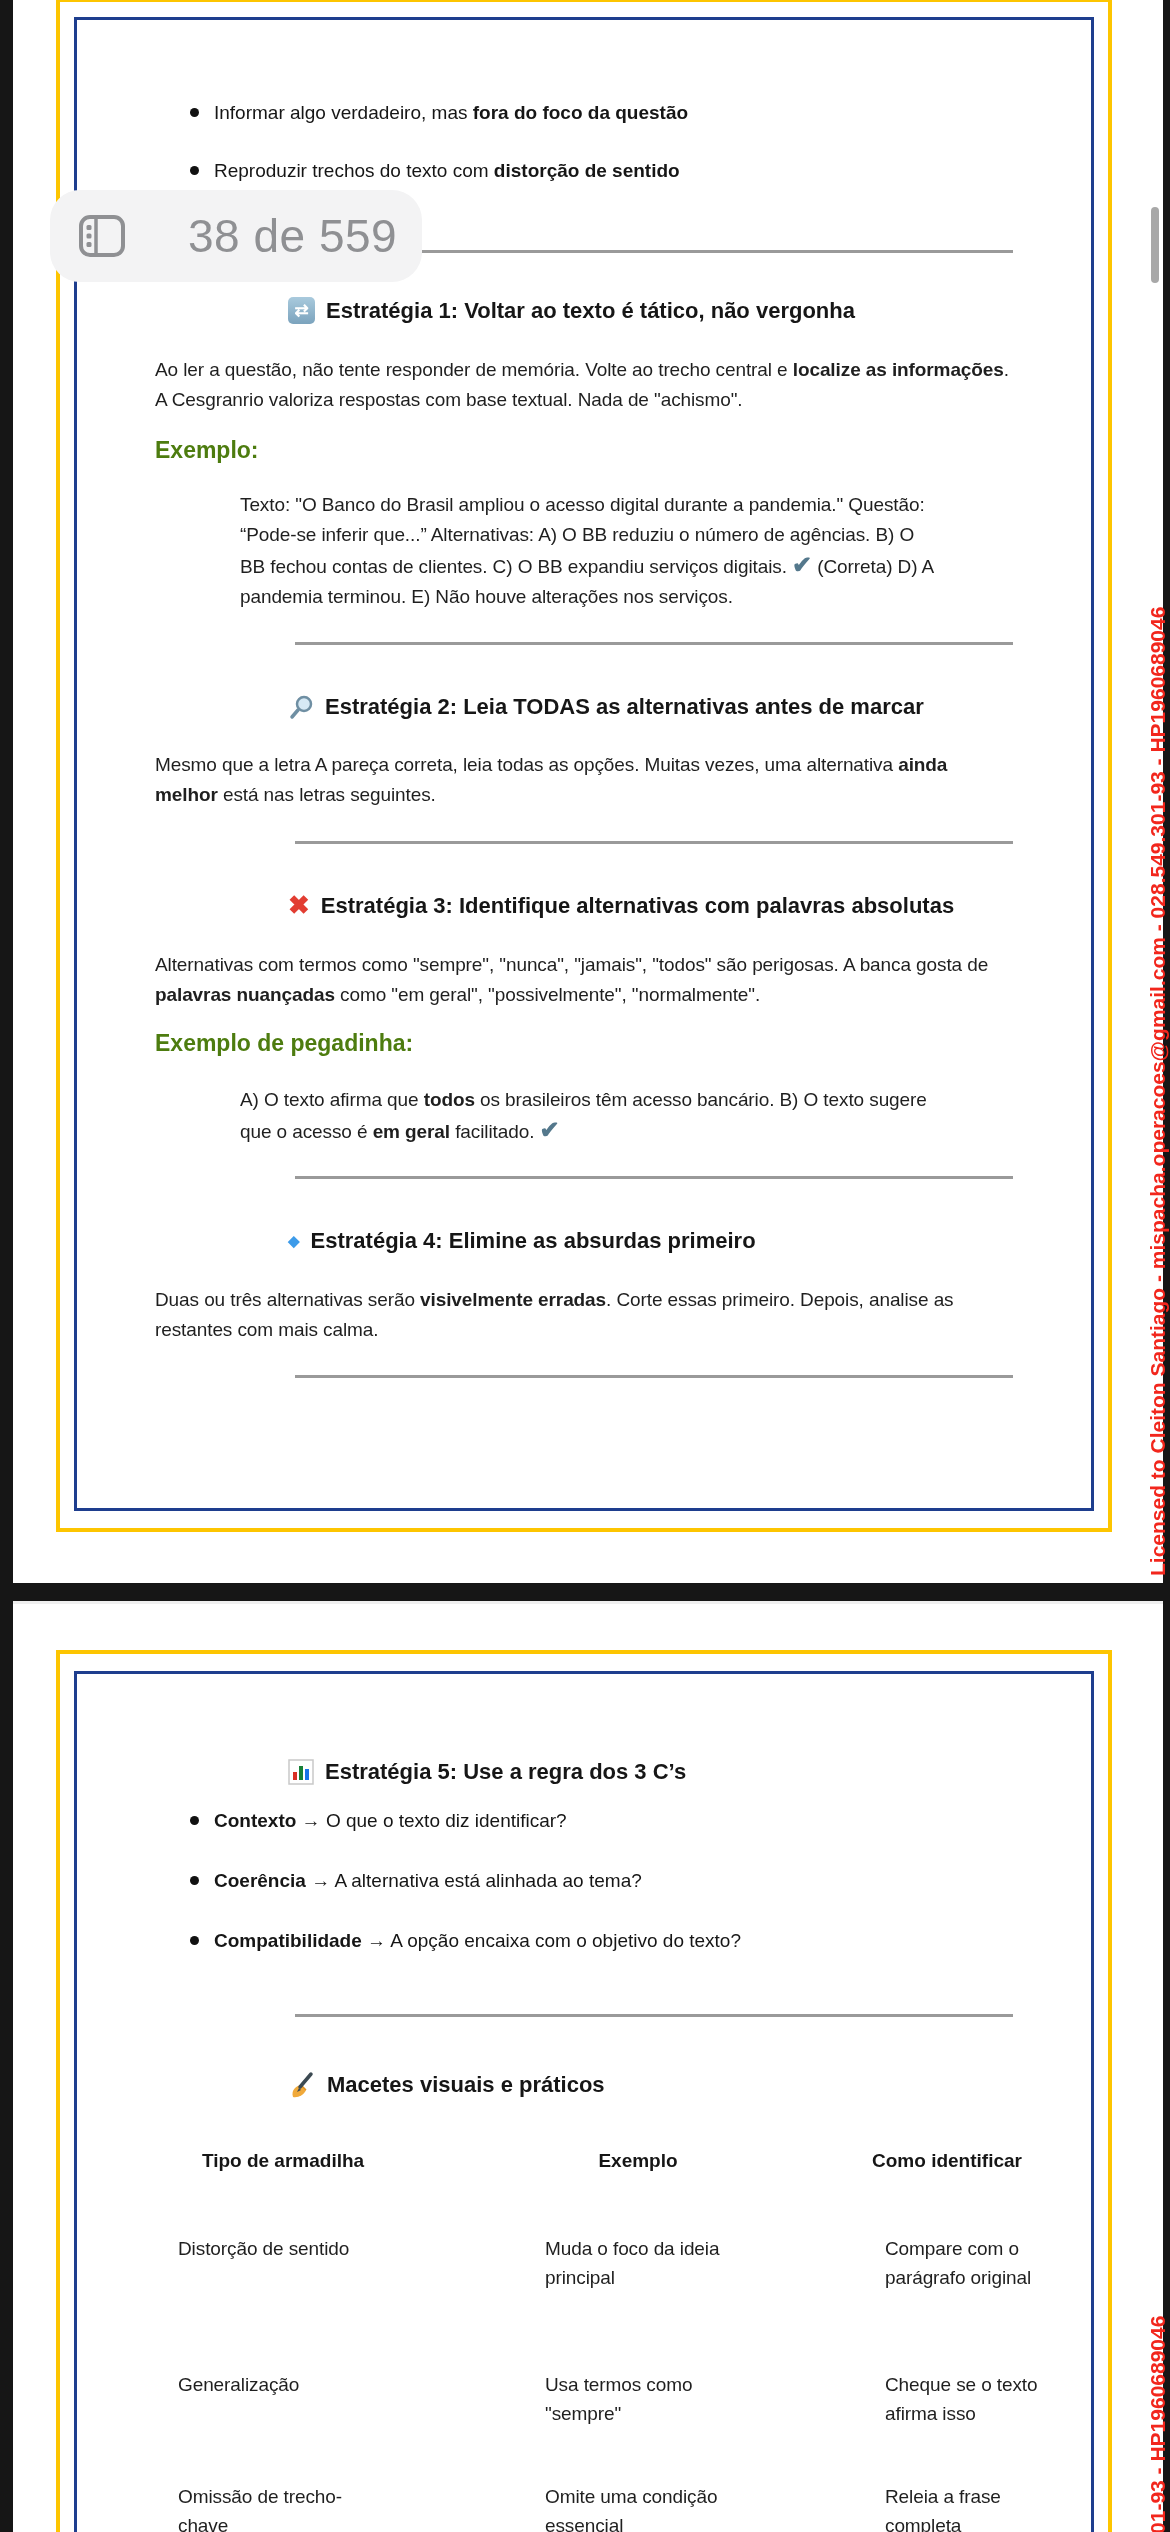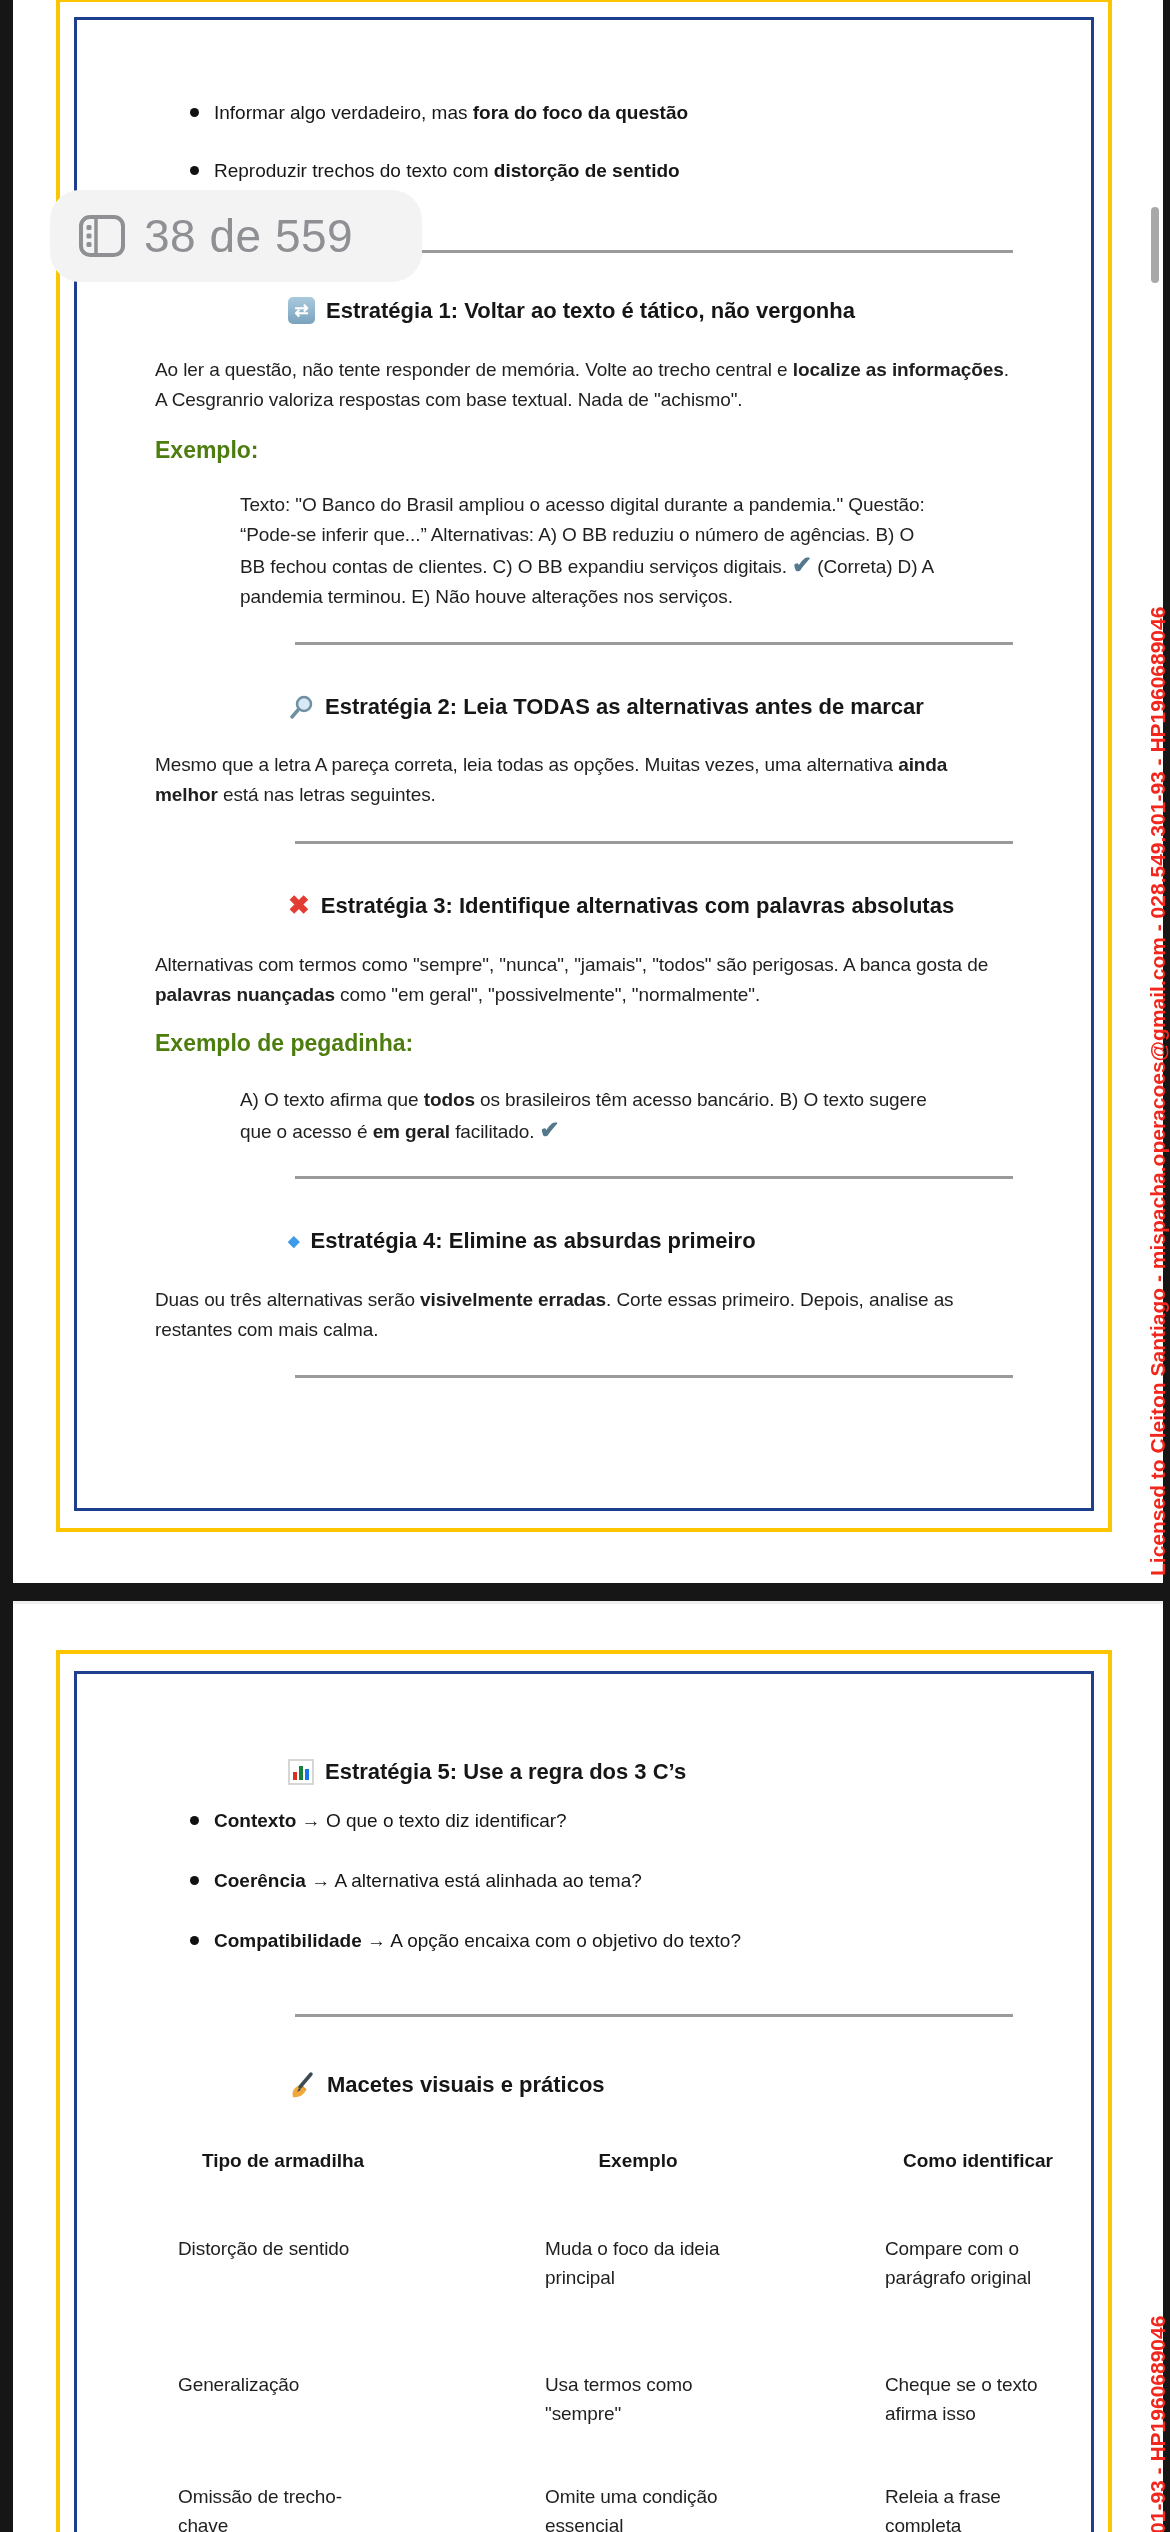--- a/index.html
+++ b/index.html
@@ -35,33 +35,33 @@
   .heading{position:absolute;left:275px;display:flex;align-items:center;gap:11px;font-size:22px;font-weight:700;color:#161616;white-space:nowrap;}
   .h1{top:297px}.h2{top:694px}.h3{top:890px}.h4{top:1228px}
   .h5{top:155px}.h6{top:467px}
 
   .icon{display:inline-flex;align-items:center;justify-content:center;flex:0 0 auto;}
   .cycle{width:27px;height:27px;border-radius:5px;background:linear-gradient(#a9cadd,#7ba3bd);color:#fff;font-size:17px;font-weight:700;}
   .xmark{color:#e23d32;font-size:26px;font-weight:700;}
   .diamond{color:#3d9be9;font-size:15px;}
 
   .pill{position:absolute;left:50px;top:190px;width:372px;height:92px;border-radius:30px;background:#f3f3f4;display:flex;align-items:center;padding-left:28px;box-sizing:border-box;gap:18px;z-index:5;}
-  .pill-text{font-size:46px;color:#8f9093;letter-spacing:0.5px;}
+  .pill-text{font-size:46px;color:#8f9093;letter-spacing:0.5px;margin-left:44px;}
 
   .scrollbar{position:absolute;left:1151px;top:207px;width:8px;height:76px;border-radius:4px;background:#a8a8a8;z-index:9;}
 
   .watermark{position:absolute;white-space:nowrap;font-size:21px;font-weight:700;color:#f2261c;transform:rotate(-90deg);transform-origin:0 0;z-index:8;}
   .wm1{left:1146px;top:1576px;}
   .wm2{left:1146px;top:3285px;}
 
   .th-cell{position:absolute;font-size:19px;font-weight:700;color:#161616;text-align:center;line-height:28px;}
   .td-cell{position:absolute;font-size:19px;color:#1f1f1f;line-height:29px;letter-spacing:-0.1px;}
   .table-row{position:absolute;left:0;width:1150px;height:70px;padding-left:20px;}
   .thr{top:543px}.tr1{top:630px}.tr2{top:766px}.tr3{top:878px}
-  .col1h{left:150px;width:240px}.col2h{left:505px;width:240px}.col3h{left:845px;width:240px}
+  .col1h{left:150px;width:240px}.col2h{left:505px;width:240px}.col3h{left:814px;width:240px}
   .col1{left:165px;width:195px}.col2{left:532px;width:190px}.col3{left:872px;width:170px}
 </style>
 </head>
 <body>
 
 <div class="screen">
 
   <div class="pdf-page page1">
     <div class="yellow-box yb1"></div>
     <div class="blue-box bb1"></div>

